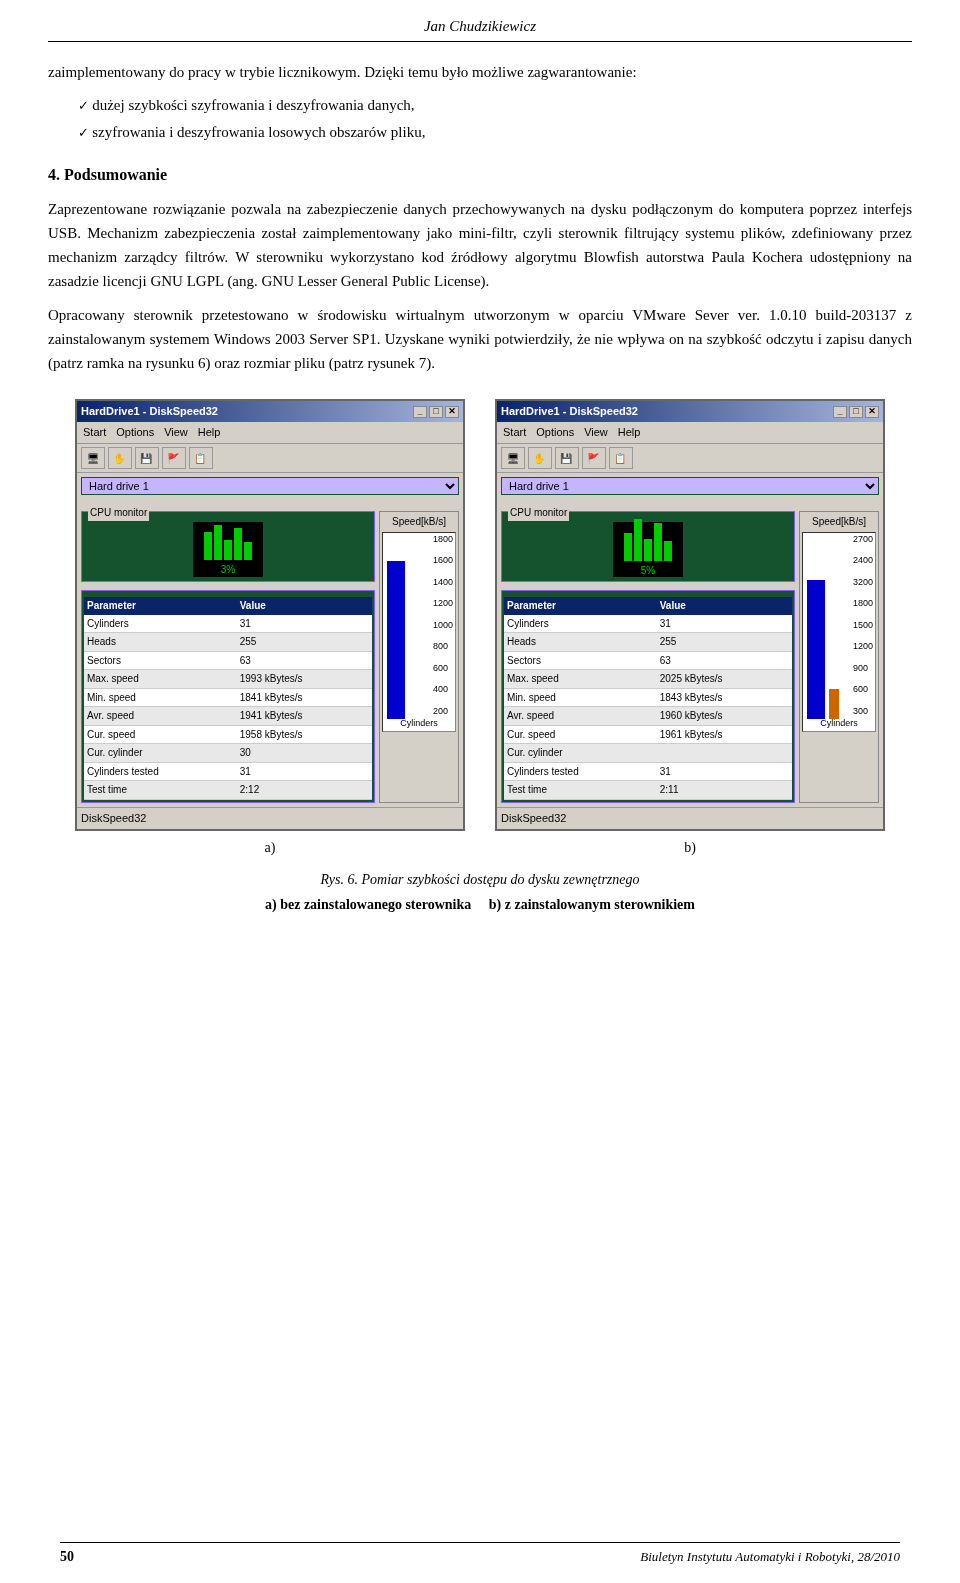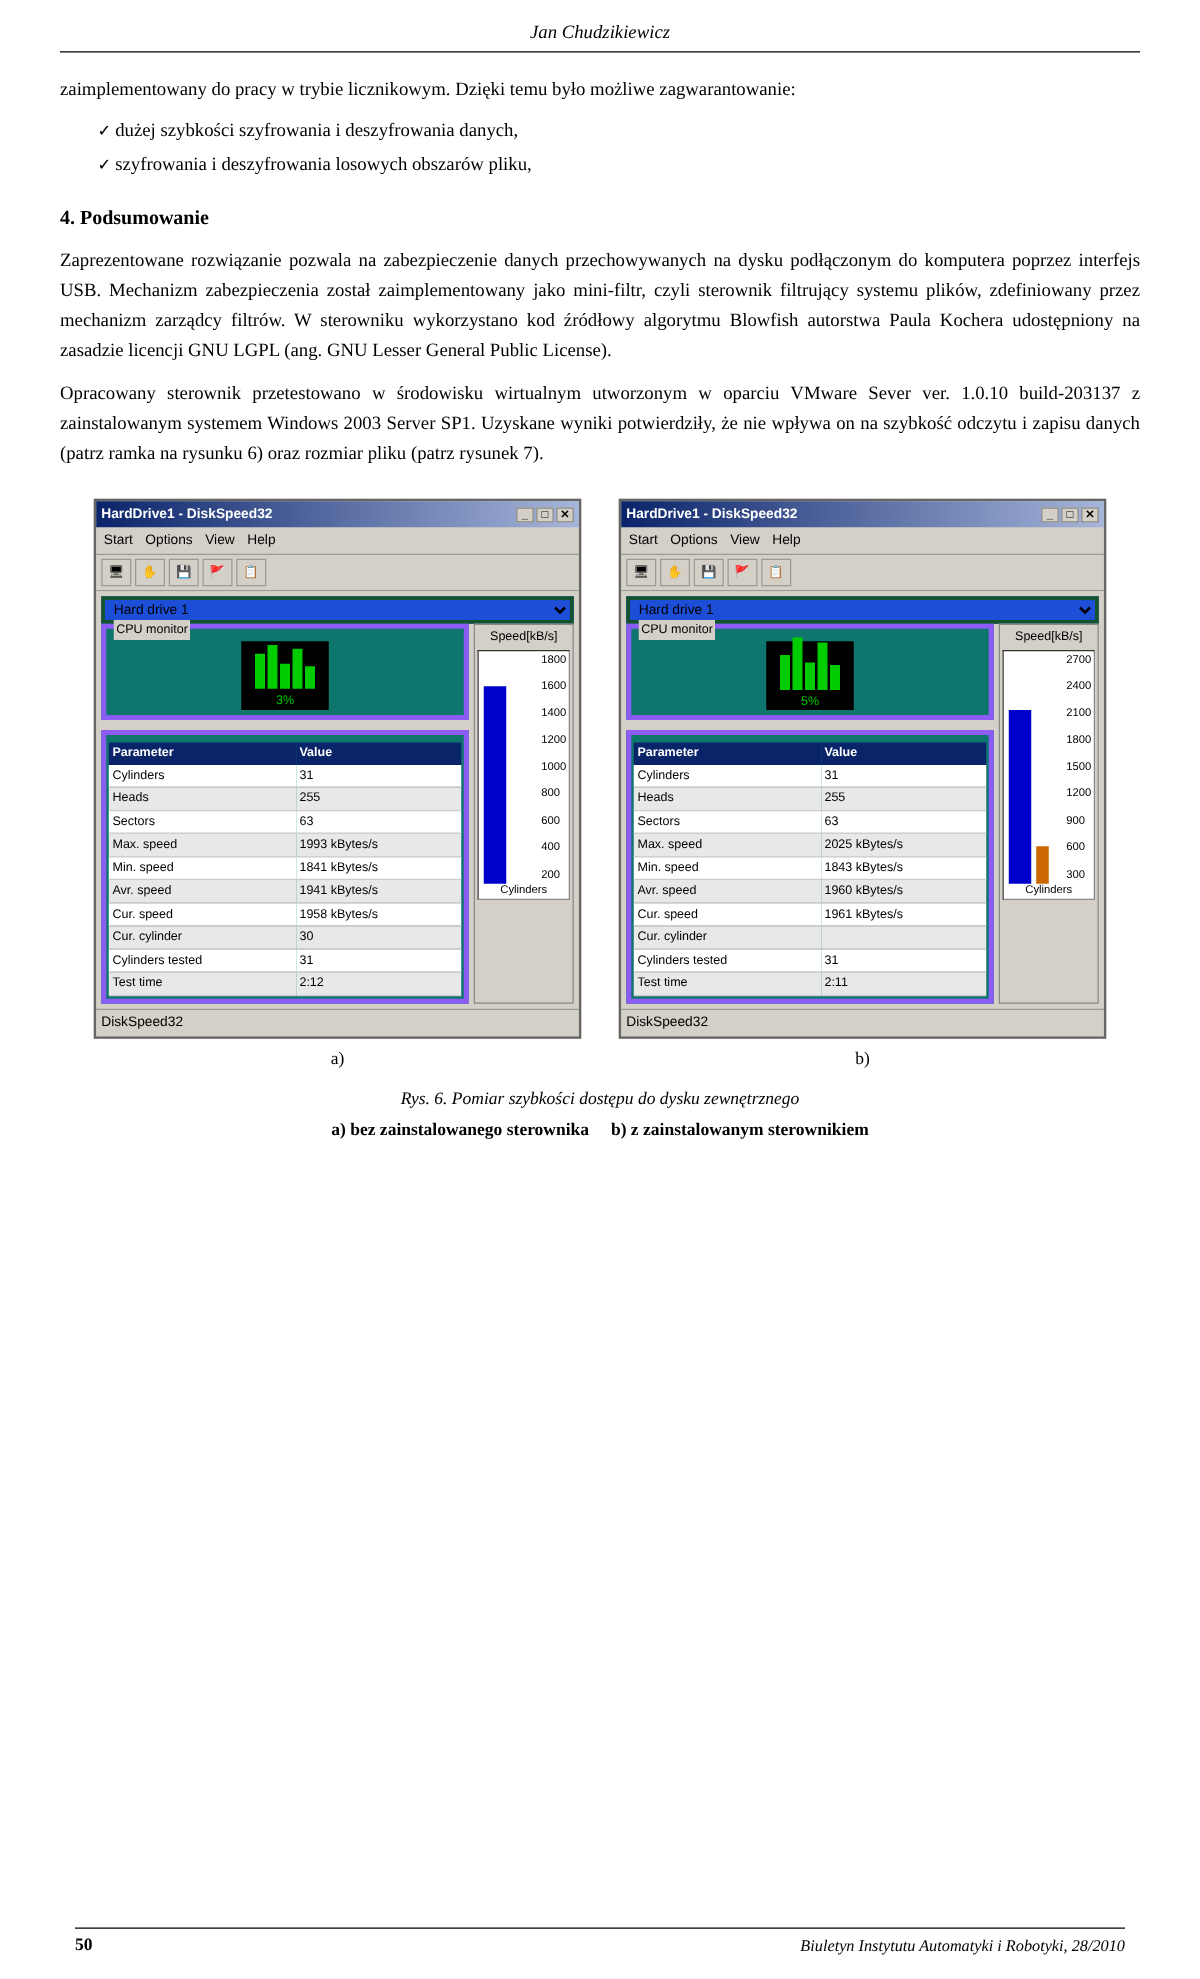--- a/index.html
+++ b/index.html
@@ -145,47 +145,47 @@
       justify-content: center;
       font-size: 10px;
     }
 
     .ds-body {
       background: #d4d0c8;
       padding: 4px;
     }
 
     .ds-drive-select {
-      background: #1d4ed8;
-      border: 3px solid #14532d;
+      background: #c4b5fd;
+      border: 1px solid #14532d;
       width: 100%;
       padding: 1px 3px;
-      margin-bottom: 0;
+      margin-bottom: 16px;
       font-size: 11px;
     }
 
     .ds-panels {
       display: flex;
       gap: 4px;
     }
 
     .ds-left {
       flex: 1;
       display: flex;
       flex-direction: column;
       gap: 4px;
     }
 
     .ds-right {
       width: 80px;
     }
 
     .ds-group {
-      border: 4px solid #8b5cf6;
-      background: #0f766e;
+      border: 1px solid #8b5cf6;
+      background: #14532d;
       padding: 2px;
       position: relative;
     }
 
     .ds-group-title {
       position: absolute;
       top: -7px;
       left: 6px;
       background: #d4d0c8;
       font-size: 10px;
@@ -578,21 +578,21 @@
                 </div>
               </div>
 
               <div class="ds-right">
                 <div class="ds-speed-panel">
                   <div class="ds-speed-title">Speed[kB/s]</div>
                   <div class="ds-speed-chart" style="height:200px; background:#fff; position:relative; border:1px inset #888;">
                     <div style="position:absolute; right:2px; top:0; bottom:12px; display:flex; flex-direction:column; justify-content:space-between; font-size:9px;">
                       <span>2700</span>
                       <span>2400</span>
-                      <span>2100</span>
+                      <span>3200</span>
                       <span>1800</span>
                       <span>1500</span>
                       <span>1200</span>
                       <span>900</span>
                       <span>600</span>
                       <span>300</span>
                     </div>
 
                     <div style="position:absolute; bottom:12px; left:4px; width:18px; height:70%; background:#0000cc;"></div>
 

